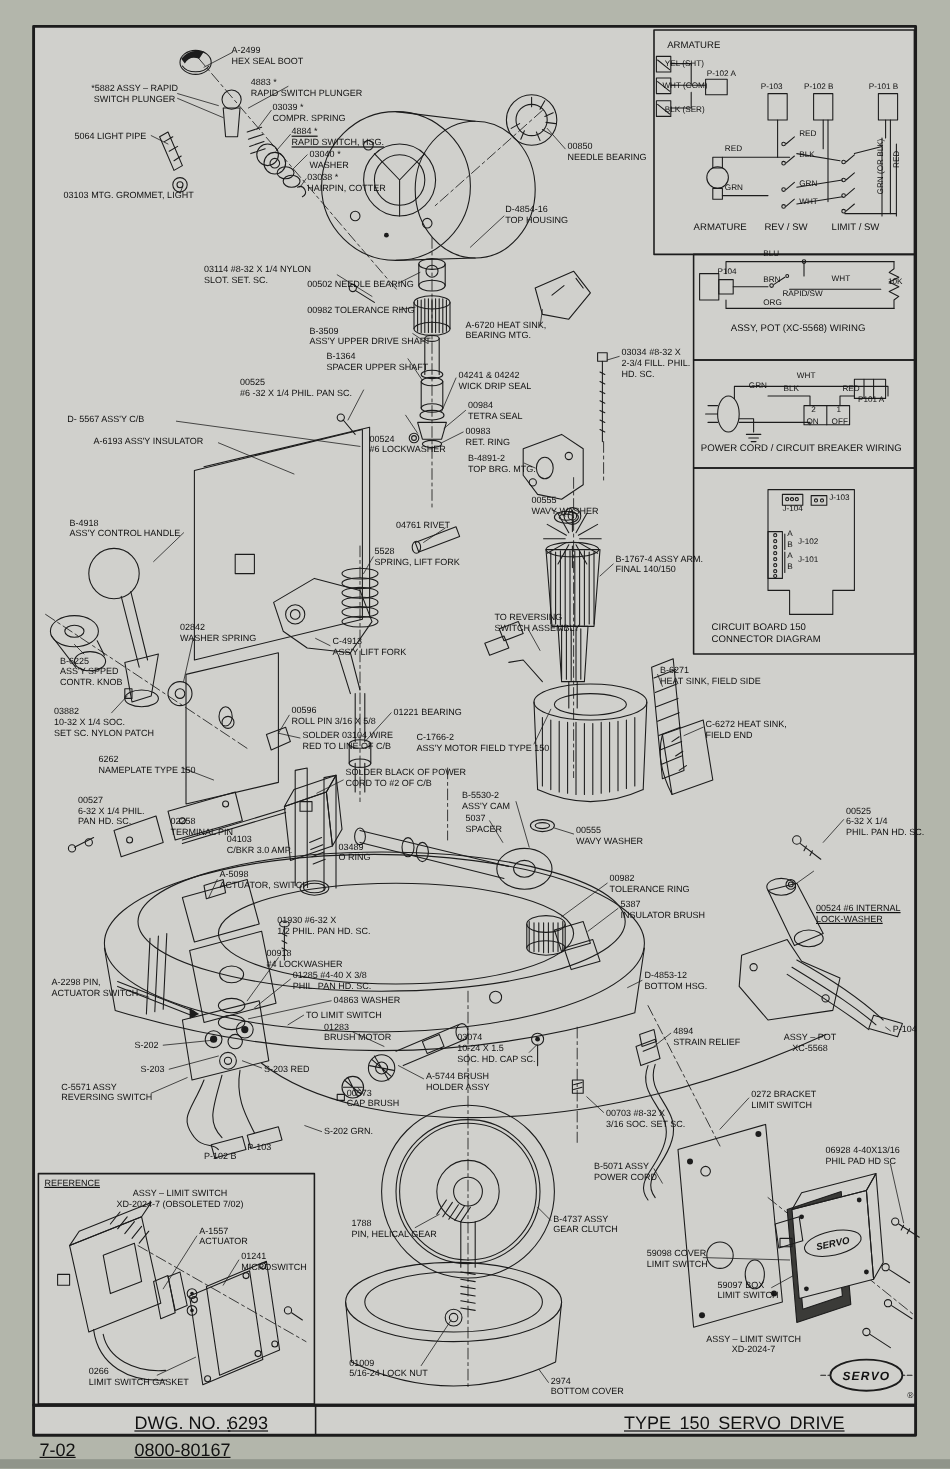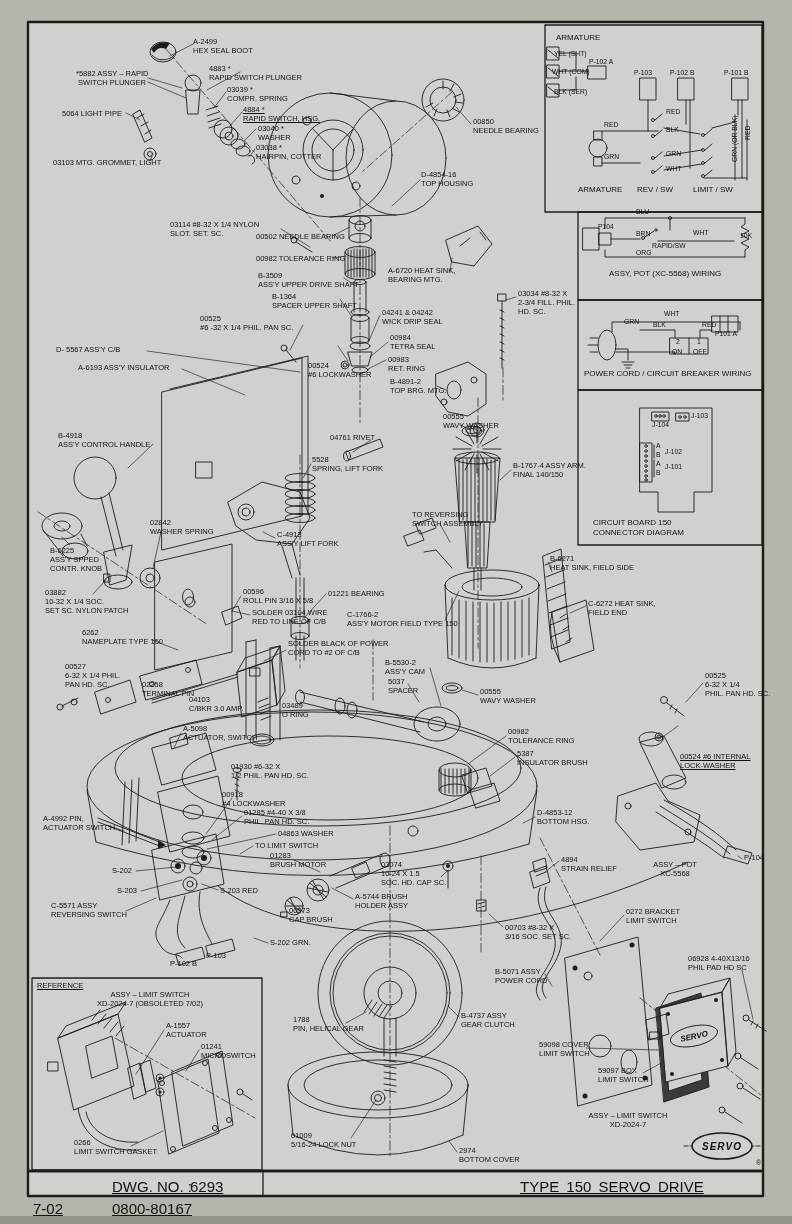--- a/index.html
+++ b/index.html
@@ -603,21 +603,21 @@
 PHIL. PAN HD. SC.</div>
       <div class="lbl" style="left: 680px; top: 752px; text-decoration: underline;">00524 #6 INTERNAL
 LOCK-WASHER</div>
       <div class="lbl" style="left: 231px; top: 762px;">01930 #6-32 X
 1/2 PHIL. PAN HD. SC.</div>
       <div class="lbl" style="left: 222px; top: 790px;">00918
 #4 LOCKWASHER</div>
       <div class="lbl" style="left: 244px; top: 808px;">01285 #4-40 X 3/8
 PHIL. PAN HD. SC.</div>
       <div class="lbl" style="left: 278px; top: 829px;">04863 WASHER</div>
-      <div class="lbl" style="left: 43px; top: 814px;">A-4992 PIN,
+      <div class="lbl" style="left: 43px; top: 814px;">A-2298 PIN,
 ACTUATOR SWITCH</div>
       <div class="lbl" style="left: 537px; top: 808px;">D-4853-12
 BOTTOM HSG.</div>
       <div class="lbl" style="left: 255px; top: 841px;">TO LIMIT SWITCH</div>
       <div class="lbl" style="left: 270px; top: 851px;">01283
 BRUSH MOTOR</div>
       <div class="lbl" style="left: 112px; top: 866px;">S-202</div>
       <div class="lbl" style="left: 117px; top: 886px;">S-203</div>
       <div class="lbl" style="left: 220px; top: 886px;">S-203 RED</div>
       <div class="lbl" style="left: 51px; top: 901px;">C-5571 ASSY

